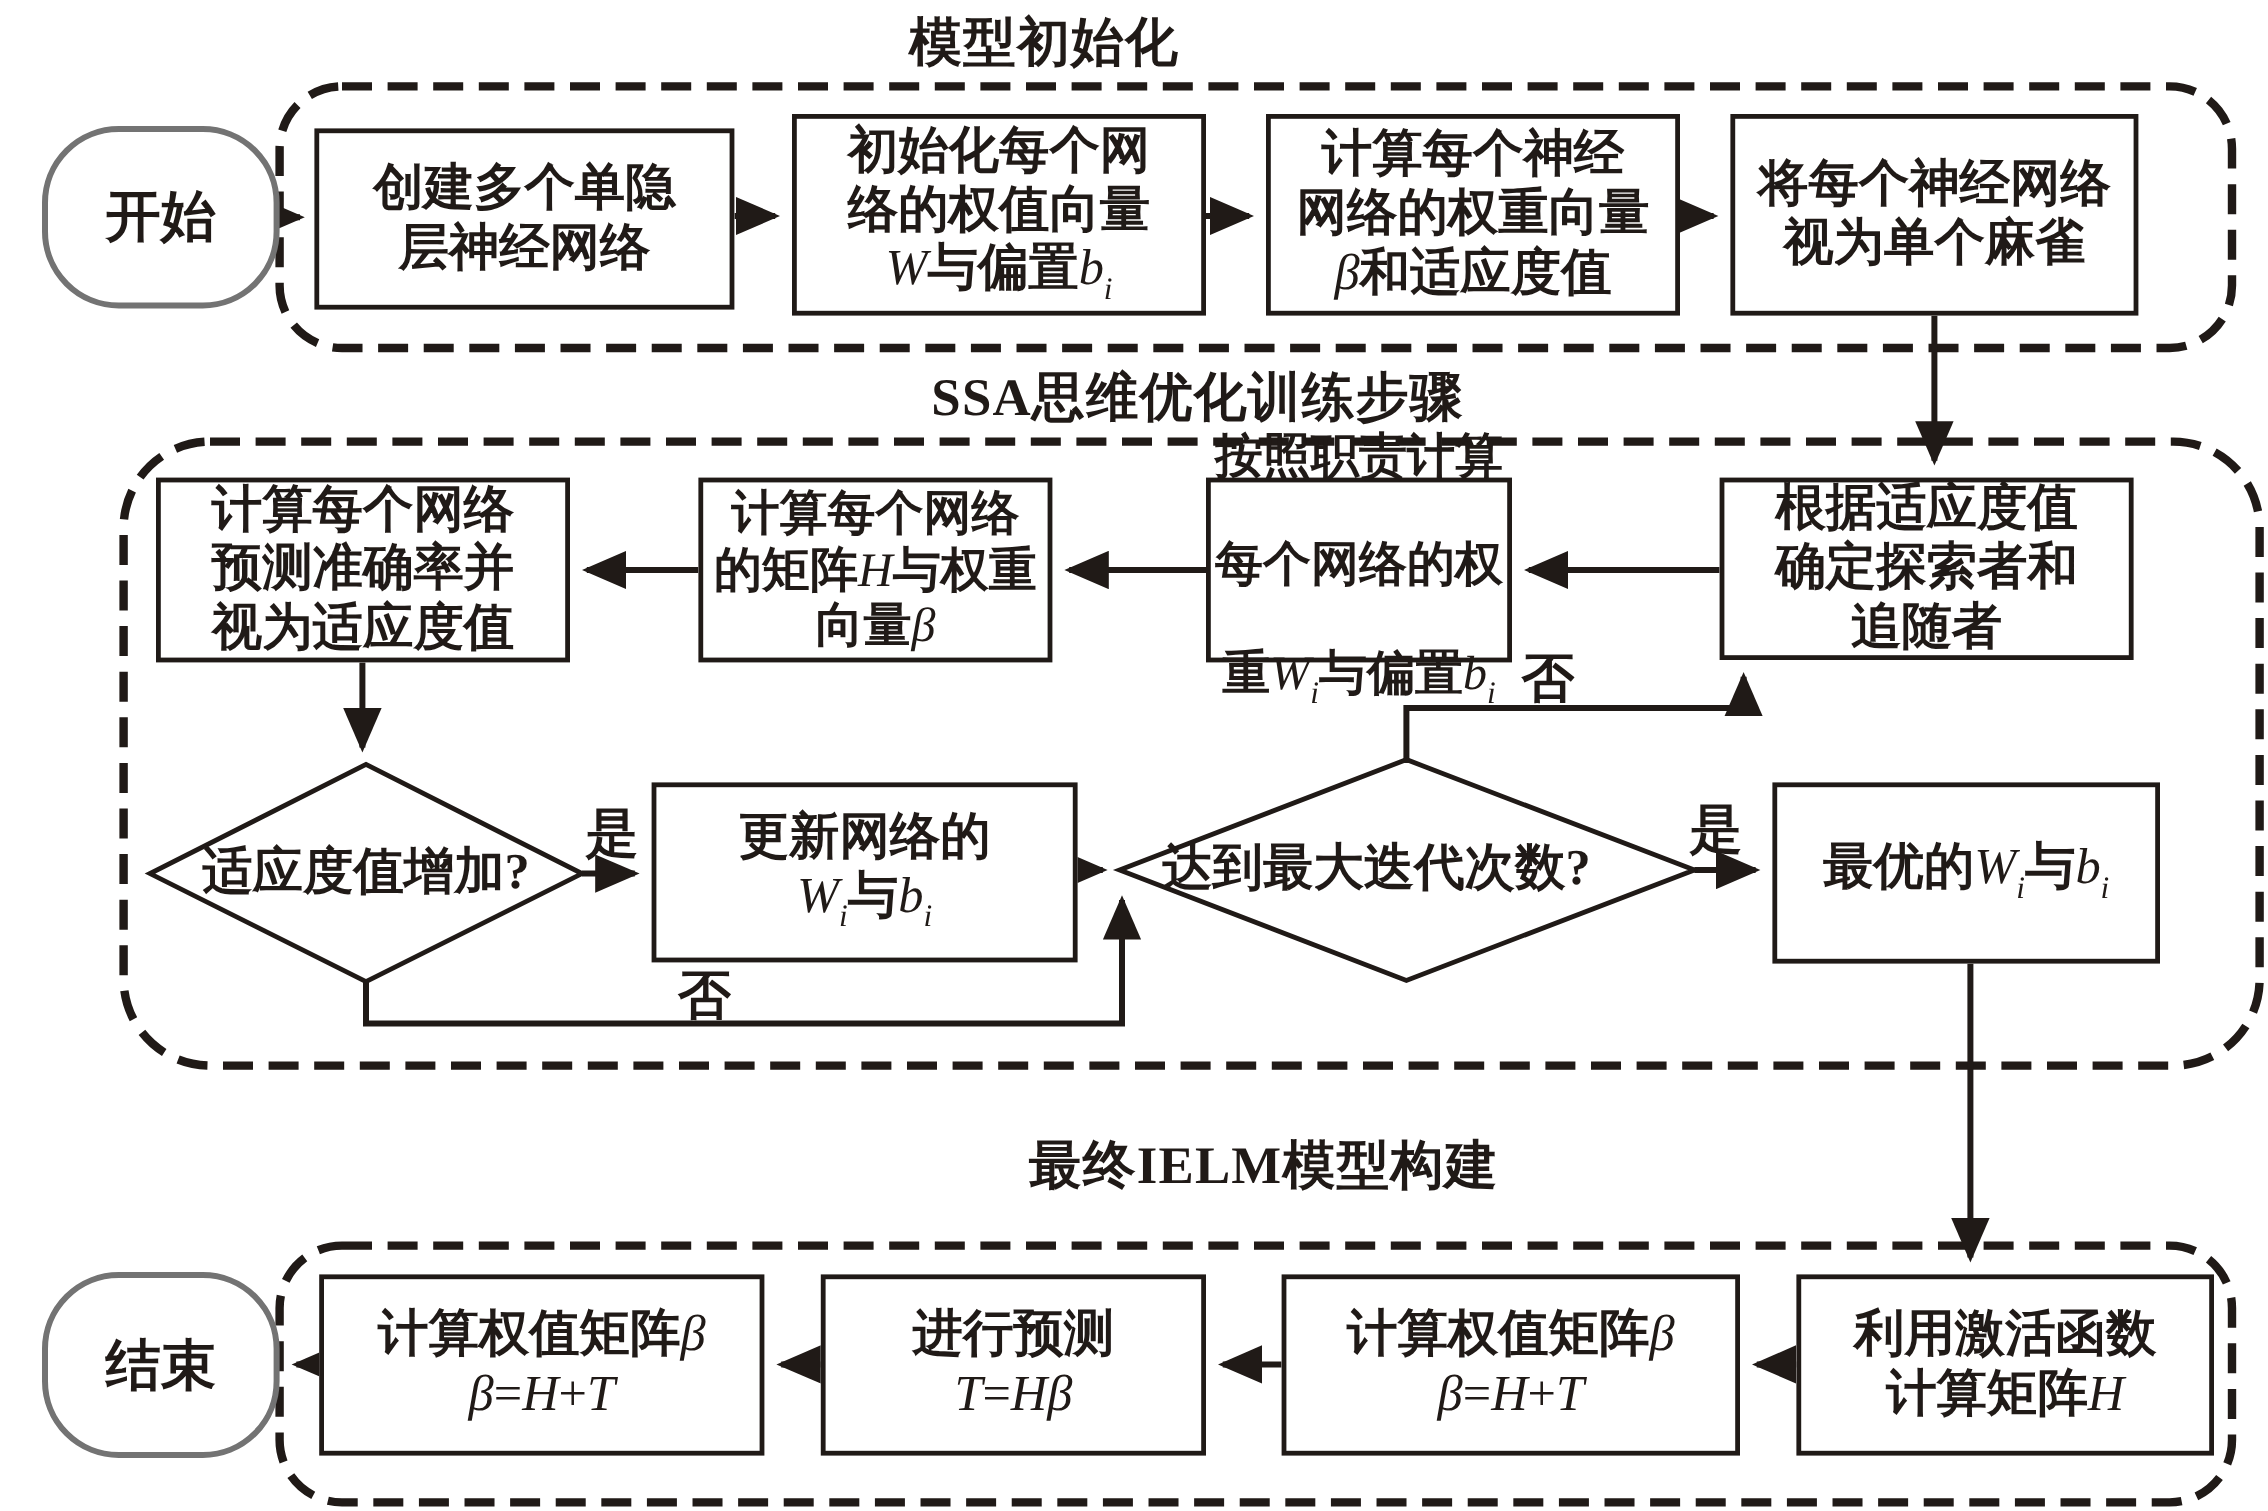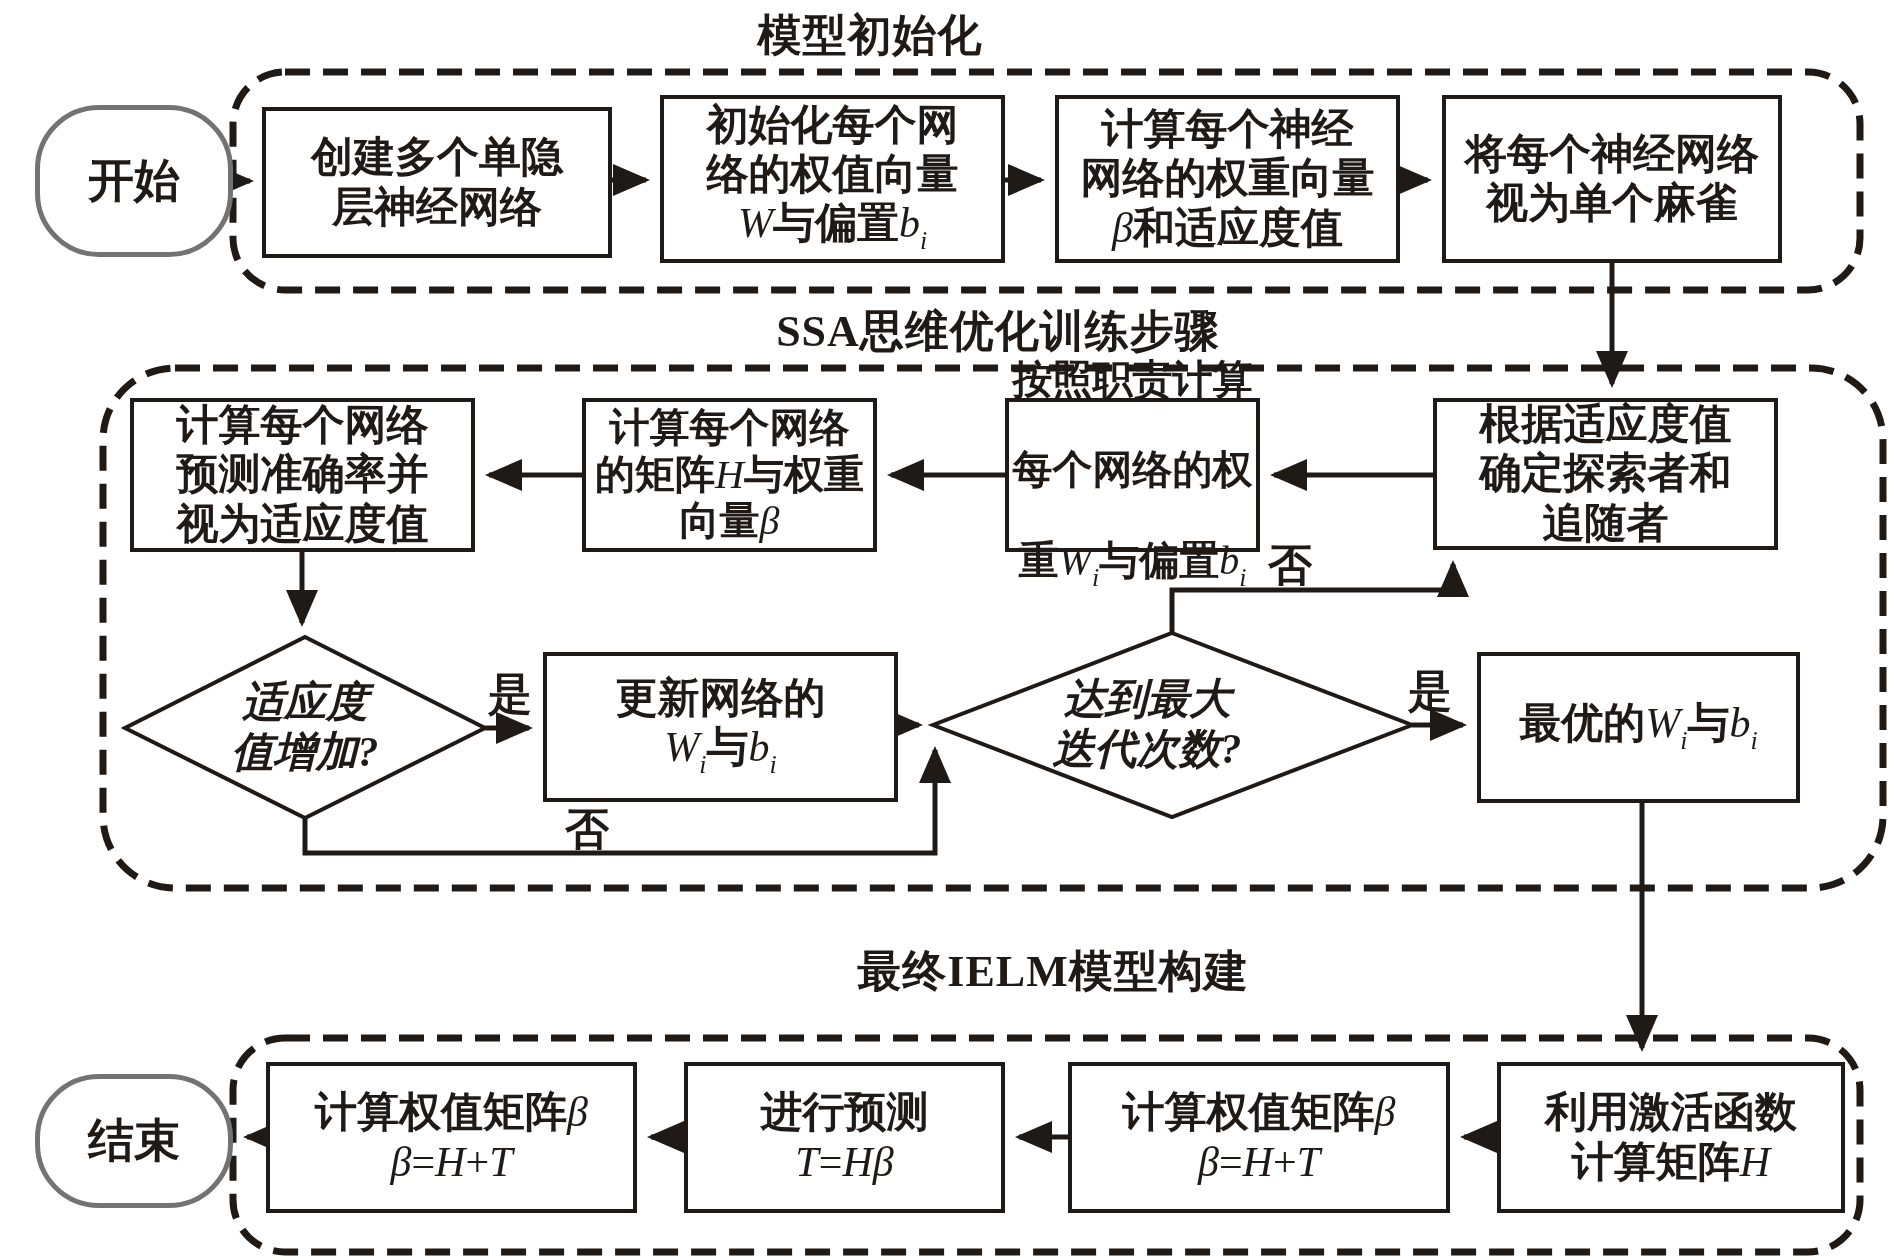--- a/index.html
+++ b/index.html
@@ -18,23 +18,23 @@
     display:flex;flex-direction:column;align-items:center;justify-content:center;
     font-size:42px;font-weight:bold;line-height:1.17;text-align:center;
     box-sizing:border-box;white-space:nowrap;
   }
   .stadium{
     position:absolute;background:#ffffff;border:5px solid #737373;
     border-radius:64px;display:flex;align-items:center;justify-content:center;
     font-size:46px;font-weight:bold;box-sizing:border-box;
   }
   .dtext{
-    position:absolute;display:flex;flex-direction:column;align-items:center;
+    position:absolute;display:flex;flex-direction:row;align-items:center;
     justify-content:center;font-size:42px;font-weight:bold;line-height:1.18;
-    text-align:center;pointer-events:none;white-space:nowrap;font-style:italic;
+    text-align:center;pointer-events:none;white-space:nowrap;
   }
   .blabel{
     position:absolute;font-size:44px;font-weight:bold;white-space:nowrap;
   }
   .it{font-style:italic;font-weight:normal;font-family:"Liberation Serif",serif;}
   .sub{font-style:italic;font-weight:normal;font-size:26px;vertical-align:-12px;
        font-family:"Liberation Serif",serif;}
   .op{font-weight:normal;font-family:"Liberation Serif",serif;}
 </style>
 </head>
@@ -77,21 +77,21 @@
 
     <polygon points="305,637 485,728 305,818 125,728" fill="#ffffff" stroke="#201a17" stroke-width="4"></polygon>
     <polygon points="1172,633 1412,725 1172,817 933,725" fill="#ffffff" stroke="#201a17" stroke-width="4"></polygon>
   </svg>
 
   <div class="sec-title" style="left:620px;top:6px;width:500px;">模型初始化</div>
   <div class="sec-title" style="left:748px;top:302px;width:500px;">SSA思维优化训练步骤</div>
   <div class="sec-title" style="left:803px;top:942px;width:500px;">最终IELM模型构建</div>
 
   <div class="stadium" style="left:35px;top:105px;width:198px;height:152px;">开始</div>
-  <div class="stadium" style="left:35px;top:1060px;width:198px;height:134px;margin-top:14px;">结束</div>
+  <div class="stadium" style="left:35px;top:1060px;width:198px;height:155px;">结束</div>
 
   <div class="box" style="left:262px;top:107px;width:350px;height:151px;">
       <div><span>创建多个单隐</span></div>
       <div><span>层神经网络</span></div>
     </div>
   <div class="box" style="left:660px;top:95px;width:345px;height:168px;">
       <div><span>初始化每个网</span></div>
       <div><span>络的权值向量</span></div>
       <div><span class="it">W</span><span>与偏置</span><span class="it">b</span><span class="sub">i</span></div>
     </div>

